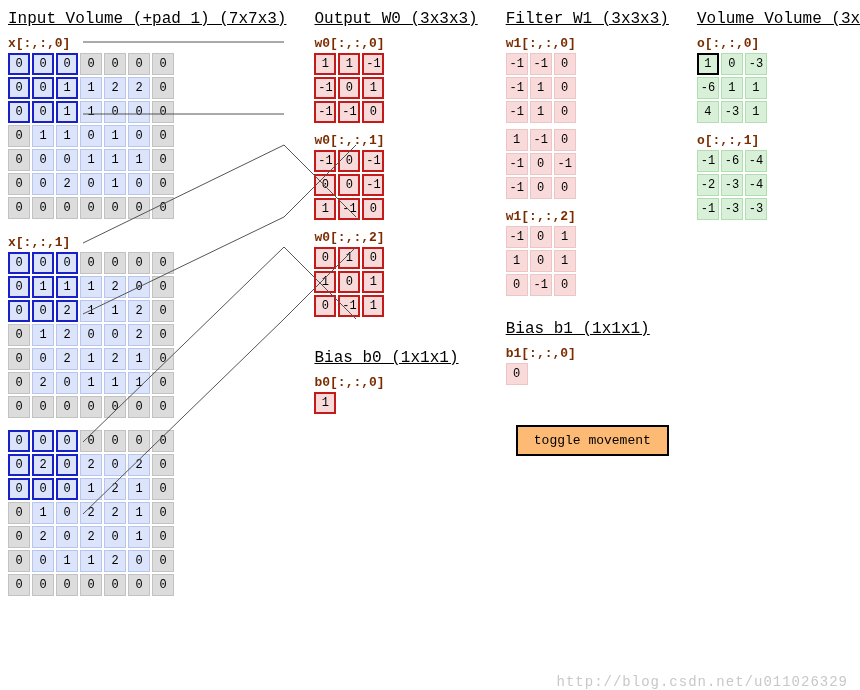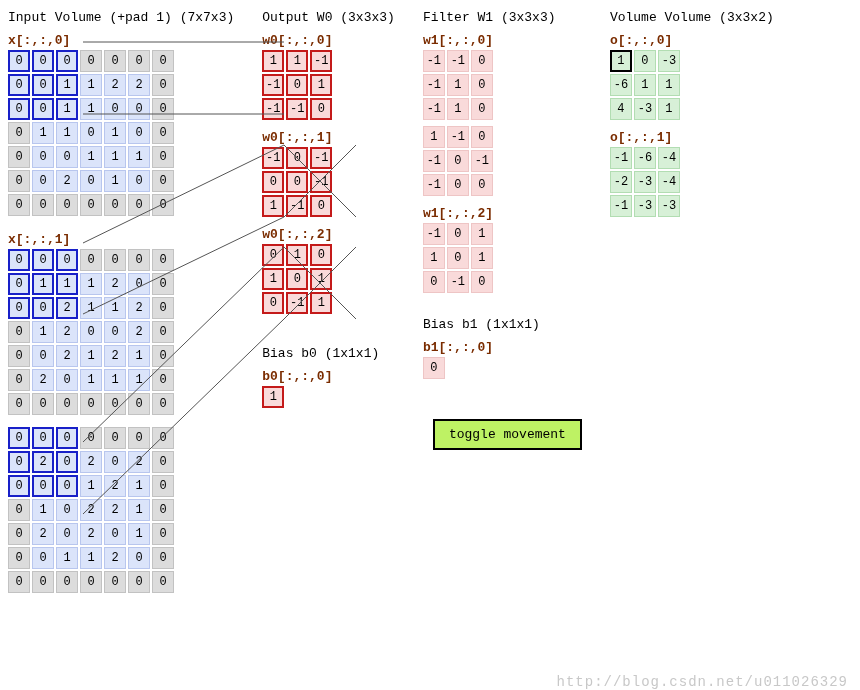--- a/index.html
+++ b/index.html
@@ -16,23 +16,24 @@
   .columns {
     display: flex;
     gap: 28px;
     align-items: flex-start;
   }
   .col {
     display: flex;
     flex-direction: column;
   }
   .col-title {
-    font-size: 13px;
+    font-size: 16px;
     margin-bottom: 4px;
     white-space: nowrap;
+    text-decoration: underline;
   }
   .slice-label {
     font-size: 13px;
     color: #7a2c00;
     margin-top: 4px;
     margin-bottom: 2px;
     font-weight: bold;
   }
   .grid {
     display: grid;
@@ -60,21 +61,21 @@
   .c-out   { background: #d7f0d7; border-color: #b2ddb2; }
   .c-out-hl{ background: #d7f0d7; border: 2px solid #000; }
   .c-bias0 { background: #f9dada; border: 2px solid #c41a1a; }
   .c-bias1 { background: #f9dada; border-color: #eec5c5; }
 
   .toggle-btn {
     border: 2px solid #000;
     padding: 6px 14px;
     font-family: inherit;
     font-size: 13px;
-    background: #bef264;
+    background: #fdba74;
     cursor: pointer;
     display: inline-block;
     margin-top: 40px;
     margin-left: 10px;
   }
   .watermark {
     position: absolute;
     right: 12px;
     bottom: 0;
     font-size: 14px;

